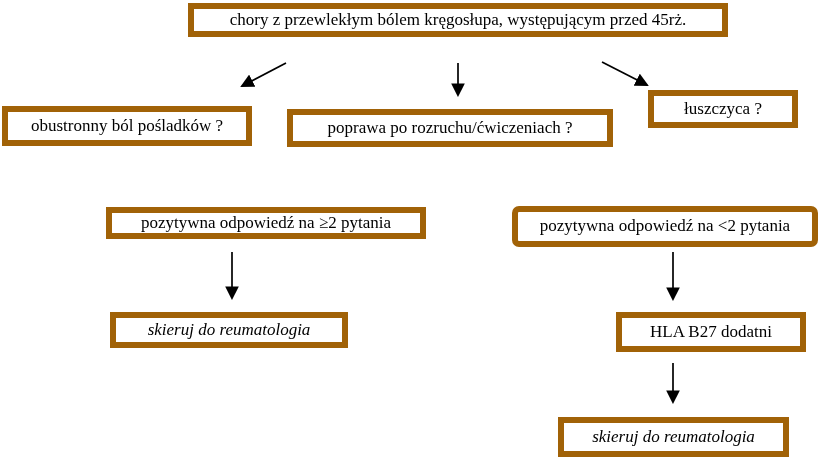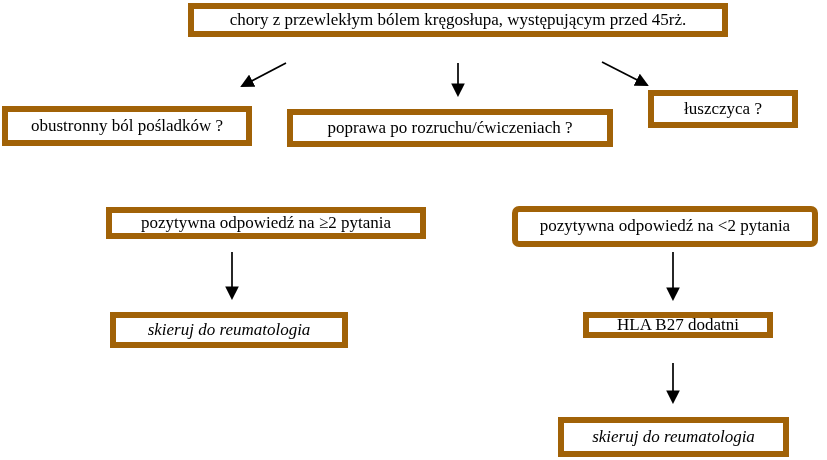--- a/index.html
+++ b/index.html
@@ -41,21 +41,21 @@
     font-weight: normal;
     font-style: italic;
   }
   .n-root      { left: 188px; top: 3px;   width: 540px; height: 34px; }
   .n-q1        { left: 2px;   top: 106px; width: 250px; height: 40px; }
   .n-q2        { left: 287px; top: 109px; width: 326px; height: 38px; }
   .n-q3        { left: 648px; top: 90px; width: 150px; height: 38px; }
   .n-cond-l    { left: 70px;  top: 207px; width: 320px; height: 32px; margin-left: 36px; }
   .n-cond-r    { left: 512px; top: 206px; width: 306px; height: 41px; border-radius: 7px; }
   .n-result-l  { left: 110px; top: 312px; width: 238px; height: 36px; }
-  .n-hla       { left: 583px; top: 312px; width: 190px; height: 26px; }
+  .n-hla       { left: 616px; top: 312px; width: 190px; height: 40px; }
   .n-result-r  { left: 558px; top: 417px; width: 231px; height: 40px; }
 </style>
 </head>
 <body>
 
 <div class="canvas">
 
   <svg class="arrows" viewBox="0 0 827 460" xmlns="http://www.w3.org/2000/svg">
     <defs>
       <marker id="ah" viewBox="0 0 10 10" refX="8.5" refY="5" markerWidth="8" markerHeight="8" orient="auto-start-reverse">

